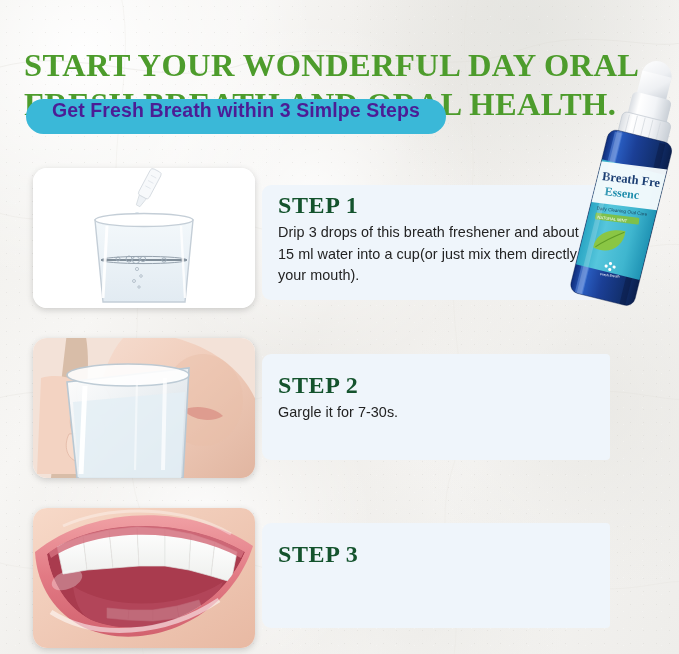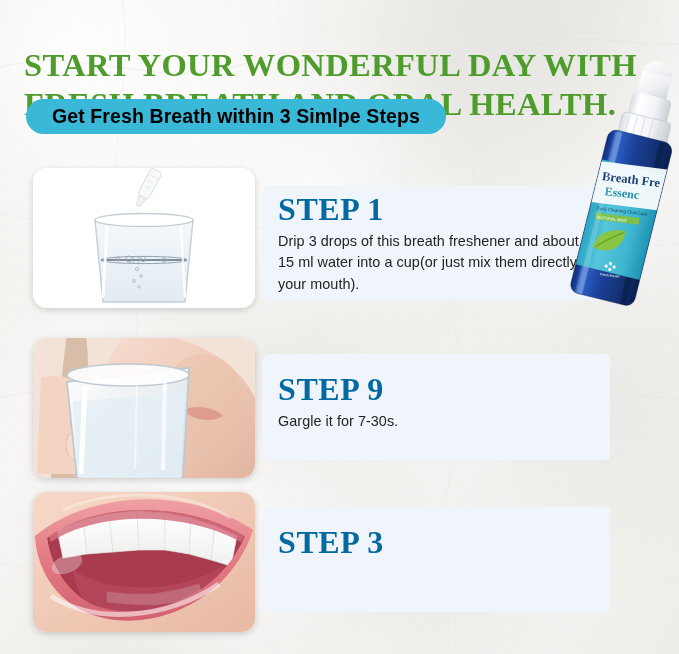--- a/index.html
+++ b/index.html
@@ -65,24 +65,24 @@
   .headline .l1, .headline .l2 { display: block; white-space: nowrap; }
 
   
   .pill {
     position: absolute;
     left: 26px;
     top: 99px;
     height: 35px;
     padding: 0 26px;
     display: flex;
-    align-items: center;
+    align-items: flex-start;
     background: #3ab8d8;
     border-radius: 19px;
-    color: #000000;
+    color: #4c1d95;
     font-size: 19.5px;
     font-weight: 600;
     letter-spacing: 0.1px;
     z-index: 6;
     white-space: nowrap;
   }
 
   
   .bottle-wrap {
     position: absolute;
@@ -113,22 +113,22 @@
   }
   .step-panel {
     position: absolute;
     left: 262px;
     width: 348px;
     background: #eff5fb;
     border-radius: 9px 4px 4px 9px;
   }
   .step-title {
     font-family: "Liberation Serif", "DejaVu Serif", serif;
-    color: #0369a1;
-    font-size: 32px;
+    color: #14532d;
+    font-size: 24px;
     font-weight: 700;
     letter-spacing: 0.6px;
     margin: 0 0 4px 0;
     padding: 0;
     line-height: 1.1;
   }
   .step-body {
     color: #232323;
     font-size: 14.4px;
     line-height: 1.47;
@@ -144,21 +144,21 @@
   #row1 .step-panel { top: 17px; height: 115px; }
   #row1 .panel-inner { padding: 7px 16px 10px 16px; }
 
   
   #row2 { left: 0; top: 338px; width: 679px; height: 150px; }
   #row2 .step-photo { top: 0; }
   #row2 .step-panel { top: 16px; height: 106px; }
   #row2 .panel-inner { padding: 18px 16px 12px 16px; }
 
   
-  #row3 { left: 0; top: 492px; width: 545px; height: 146px; }
+  #row3 { left: 0; top: 508px; width: 545px; height: 146px; }
   #row3 .step-photo { top: 0; }
   #row3 .step-panel { top: 15px; height: 105px; }
   #row3 .panel-inner { padding: 18px 16px 12px 16px; }
 
   svg { display: block; }
 </style>
 </head>
 <body>
 
 <div class="bg"></div>
@@ -166,21 +166,21 @@
 <svg class="bg-veins" width="679" height="654" viewBox="0 0 679 654">
   <path d="M-10,70 C80,40 160,96 250,62 C340,28 420,86 520,50 C600,22 660,60 700,36" stroke="#dedcd6" stroke-width="1.1" fill="none"></path>
   <path d="M-10,210 C70,240 150,186 240,222 C330,258 430,200 520,238 C610,272 660,230 700,250" stroke="#e2e0da" stroke-width="0.9" fill="none"></path>
   <path d="M-10,400 C90,372 170,424 260,398 C360,370 450,428 540,400 C620,376 670,410 700,396" stroke="#e0ded8" stroke-width="0.9" fill="none"></path>
   <path d="M-10,560 C80,590 170,534 270,570 C370,606 450,548 550,580 C630,604 670,570 700,586" stroke="#e3e1db" stroke-width="0.9" fill="none"></path>
   <path d="M120,-10 C140,80 96,160 128,250 C156,330 110,420 140,510 C164,580 132,630 146,664" stroke="#e4e2dc" stroke-width="0.8" fill="none"></path>
   <path d="M470,-10 C450,70 492,150 462,236 C436,310 480,390 452,470 C430,540 468,600 452,664" stroke="#e4e2dc" stroke-width="0.8" fill="none"></path>
 </svg>
 
 <h1 class="headline">
-  <span class="l1">START YOUR WONDERFUL DAY WITH</span>
+  <span class="l1">START YOUR WONDERFUL DAY ORAL</span>
   <span class="l2">FRESH BREATH AND ORAL HEALTH.</span>
 </h1>
 
 <div class="pill">
   <span>Get Fresh Breath within 3 Simlpe Steps</span>
 </div>
 
 <div class="bottle-wrap">
   <svg width="120" height="250" viewBox="0 0 120 250">
     <defs>
@@ -353,21 +353,21 @@
 
       <path d="M40,64 L152,54 L148,140 L46,140 Z" fill="#e4eef5" opacity="0.85"></path>
 
       <path d="M52,48 L48,136" stroke="#ffffff" stroke-width="5" opacity="0.95"></path>
       <path d="M132,40 L130,132" stroke="#ffffff" stroke-width="4" opacity="0.7"></path>
       <path d="M104,42 L102,132" stroke="#ffffff" stroke-width="2.2" opacity="0.5"></path>
     </svg>
   </div>
   <div class="step-panel">
     <div class="panel-inner">
-      <div class="step-title">STEP 9</div>
+      <div class="step-title">STEP 2</div>
       <p class="step-body">Gargle it for 7-30s.</p>
     </div>
   </div>
 </section>
 
 <section class="step" id="row3">
   <div class="step-photo">
     <svg width="222" height="140" viewBox="0 0 222 140">
       <defs>
         <linearGradient id="skin3" x1="0" y1="0" x2="1" y2="1">

